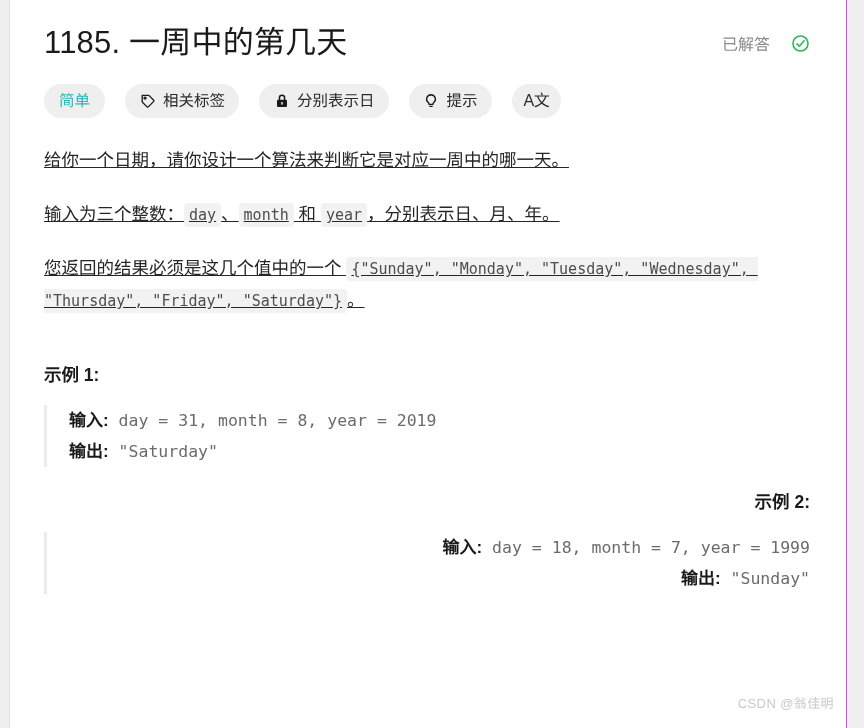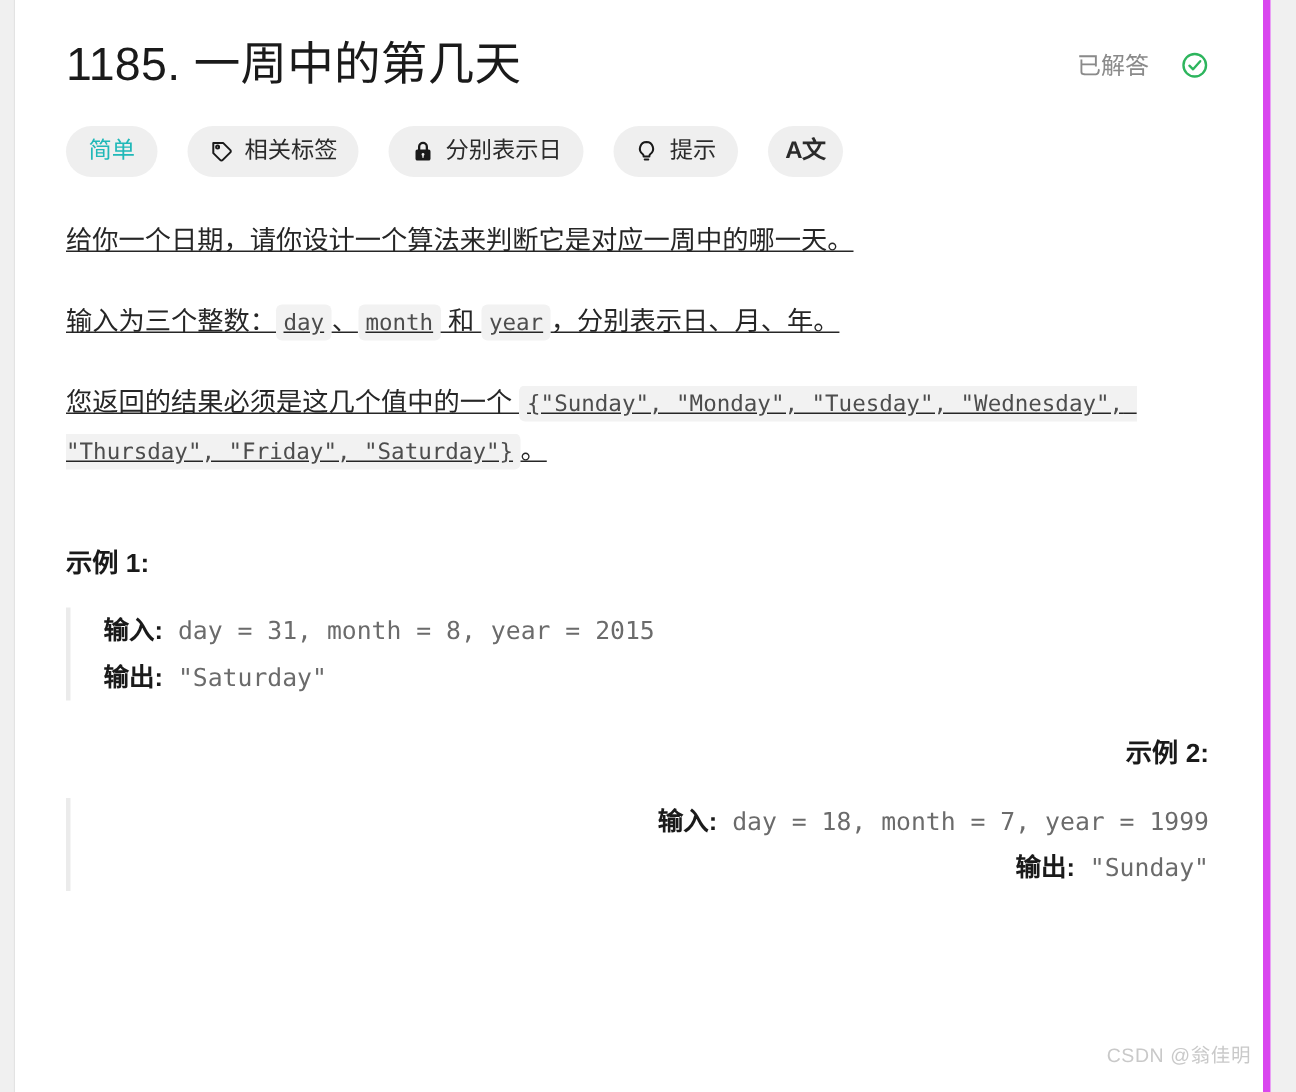--- a/index.html
+++ b/index.html
@@ -24,21 +24,21 @@
     background: #f0f0f0;
   }
   .page-sheet {
     position: absolute;
     top: 0;
     bottom: 0;
     left: 9px;
     right: 17px;
     background: #ffffff;
     border-left: 1px solid #e3e3e3;
-    border-right: 5px solid #d946ef;
+    border-right: 1px solid #d946ef;
     overflow: hidden;
   }
 
   .content {
     padding: 22px 36px 0 34px;
     box-sizing: border-box;
     height: 100%;
   }
 
   
@@ -105,21 +105,21 @@
     display: inline-flex;
     align-items: center;
     justify-content: center;
     width: 17px;
     height: 17px;
     flex: 0 0 auto;
   }
   .chip.lang {
     padding: 0 12px;
     font-size: 16px;
-    font-weight: 700;
+    font-weight: 400;
   }
   .aa-glyph {
     font-size: 16px;
     letter-spacing: -0.5px;
   }
 
   
   .desc {
     margin-top: 26px;
   }
@@ -258,21 +258,21 @@
 
         <p class="para">
           <span>您返回的结果必须是这几个值中的一个 </span><code class="inline">{"Sunday", "Monday", "Tuesday", "Wednesday", "Thursday", "Friday", "Saturday"}</code><span>。</span>
         </p>
       </div>
 
       <div class="example-block" style="margin-top:46px;">
         <p class="example-title">示例 1:</p>
         <div class="example-pre">
           <div class="example-line">
-            <span class="example-label">输入:</span><span class="example-value"> day = 31, month = 8, year = 2015</span>
+            <span class="example-label">输入:</span><span class="example-value"> day = 31, month = 8, year = 2019</span>
           </div>
           <div class="example-line">
             <span class="example-label">输出:</span><span class="example-value"> "Saturday"</span>
           </div>
         </div>
       </div>
 
       <div class="example-block" style="margin-top:22px;text-align:right;">
         <p class="example-title">示例 2:</p>
         <div class="example-pre">

